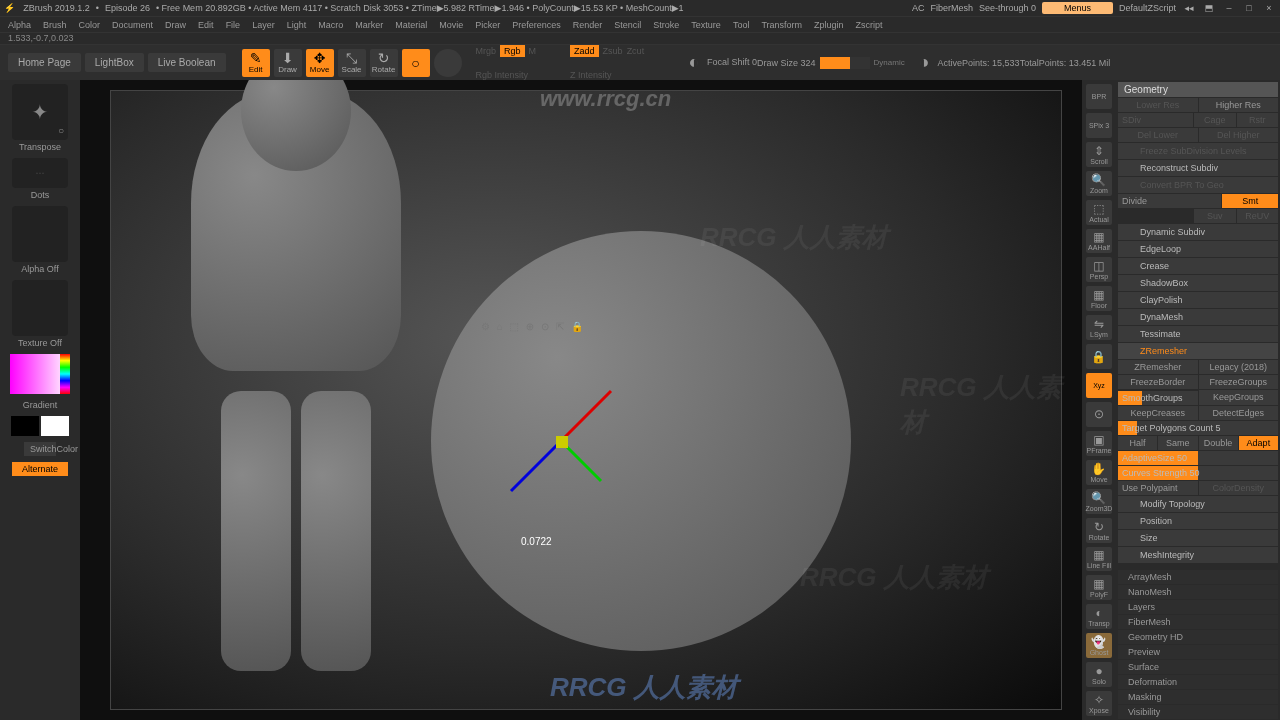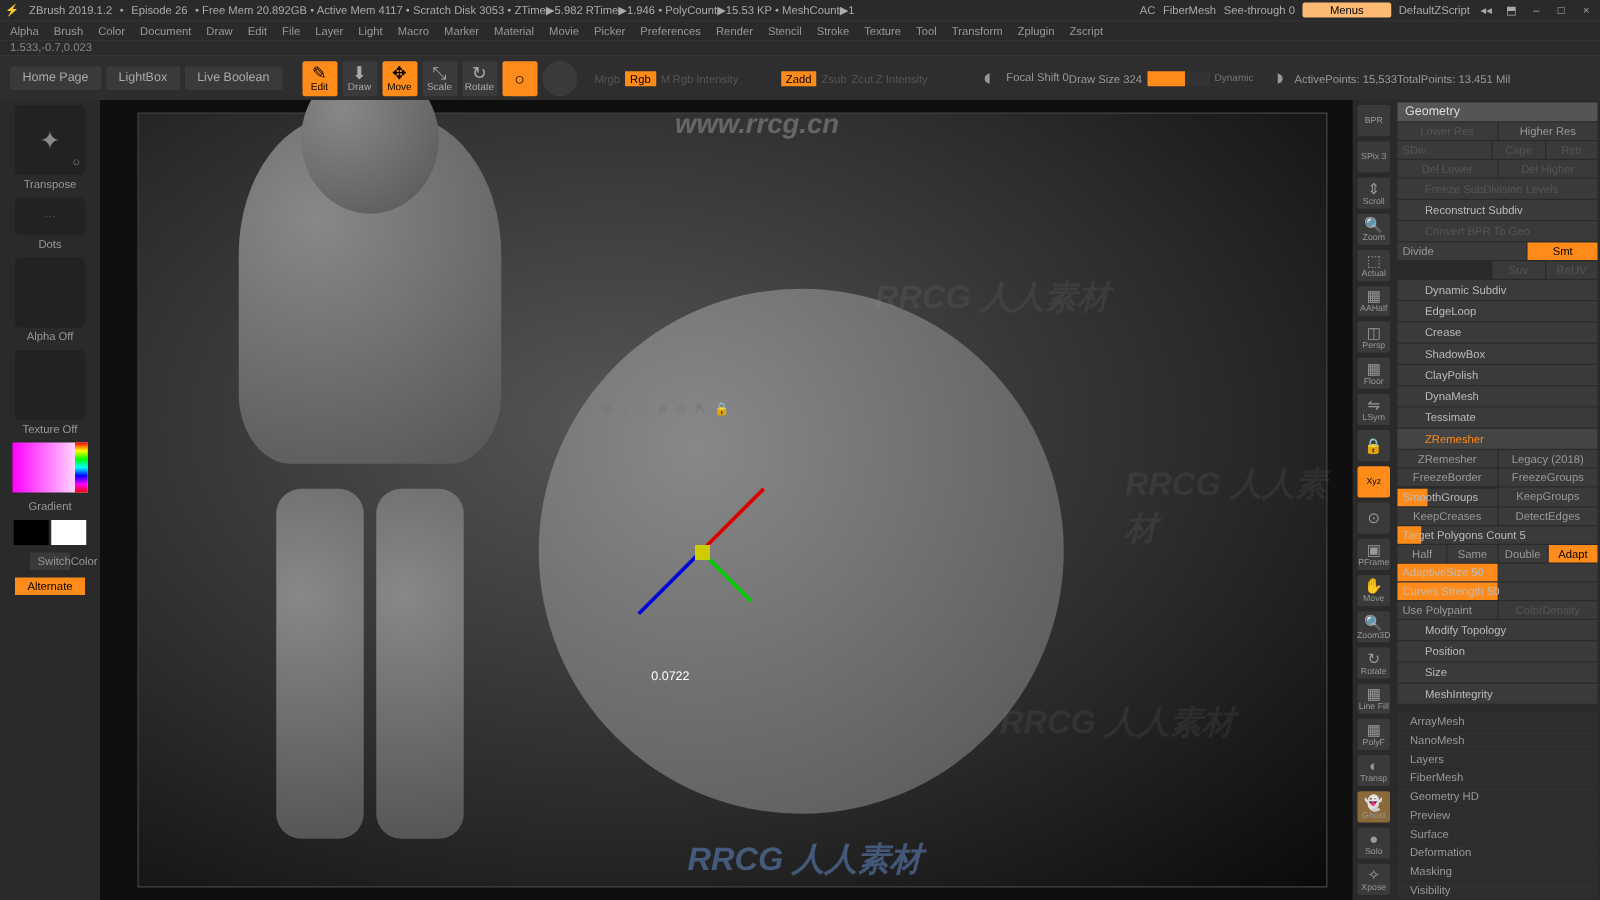--- a/index.html
+++ b/index.html
@@ -11,21 +11,21 @@
 .title-bar .menu-btn { background: #fdba74; color: #000; padding: 1px 22px; border-radius: 2px; }
 .title-bar .win-btn { width: 14px; text-align: center; }
 .menu-bar { height: 16px; background: #2a2a2a; display: flex; align-items: center; padding: 0 8px; font-size: 9px; gap: 12px; color: #999; border-top: 1px solid #333; }
 .menu-item { cursor: pointer; }
 .status-line { height: 12px; background: #2a2a2a; padding: 0 8px; font-size: 9px; color: #888; border-top: 1px solid #333; }
 .toolbar-row { height: 36px; background: #2e2e2e; display: flex; align-items: center; padding: 0 8px; gap: 4px; border-top: 1px solid #333; }
 .tb-btn { background: #3a3a3a; padding: 4px 10px; font-size: 10px; color: #aaa; border-radius: 2px; cursor: pointer; }
 .tb-icon-btn { width: 28px; height: 28px; background: #3a3a3a; display: flex; flex-direction: column; align-items: center; justify-content: center; font-size: 8px; color: #aaa; border-radius: 2px; cursor: pointer; }
 .tb-icon-btn.active { background: #ff8c1a; color: #000; }
 .tb-icon-btn .ico { font-size: 14px; line-height: 1; }
-.slider-group { display: flex; flex-direction: row; gap: 2px; margin-left: 10px; }
+.slider-group { display: flex; flex-direction: column; gap: 13px; margin-left: 10px; }
 .slider-row { display: flex; align-items: center; gap: 4px; font-size: 9px; }
 .slider-track { width: 100px; height: 12px; background: #333; position: relative; }
 .slider-fill { height: 100%; background: #ff8c1a; }
 .slider-chip { background: #ff8c1a; color: #000; padding: 1px 4px; font-size: 9px; }
 .dial-group { display: flex; flex-direction: column; align-items: flex-start; font-size: 9px; margin-left: 20px; }
 .info-col { display: flex; flex-direction: row; font-size: 9px; margin-left: 15px; color: #999; }
 .main-area { display: flex; height: calc(720px - 80px); }
 .left-panel { width: 80px; background: #2a2a2a; display: flex; flex-direction: column; align-items: center; padding: 4px 2px; gap: 6px; font-size: 9px; }
 .left-item { width: 64px; display: flex; flex-direction: column; align-items: center; gap: 2px; }
 .left-thumb { width: 56px; height: 56px; background: #444; border-radius: 4px; display: flex; align-items: center; justify-content: center; }

